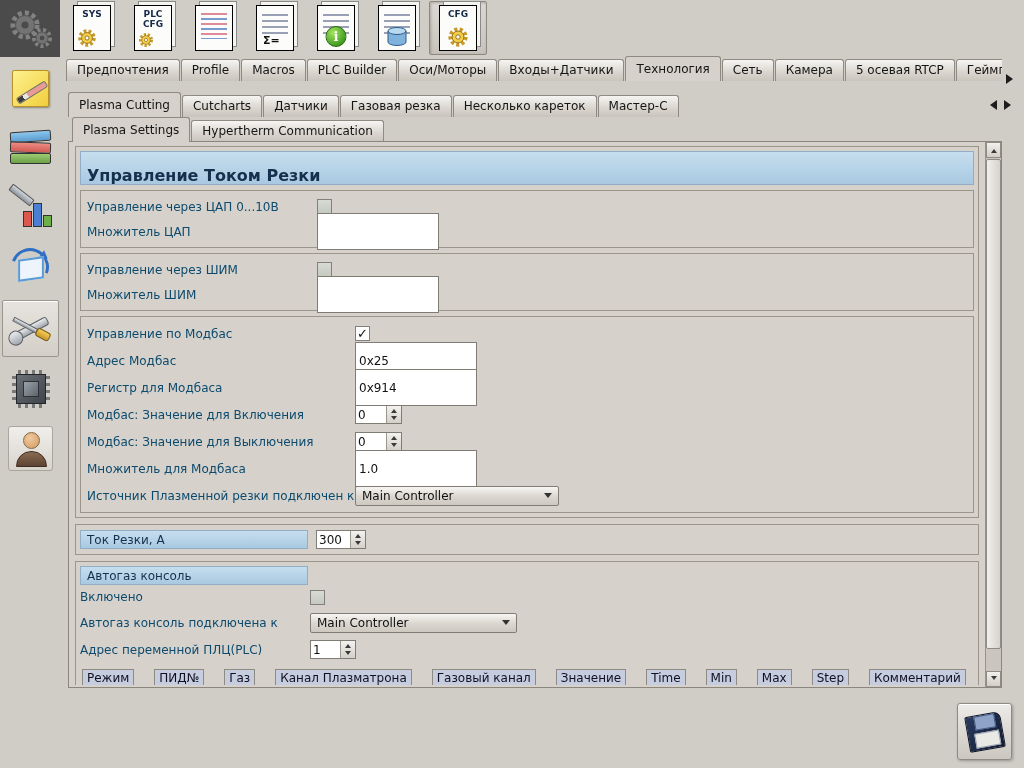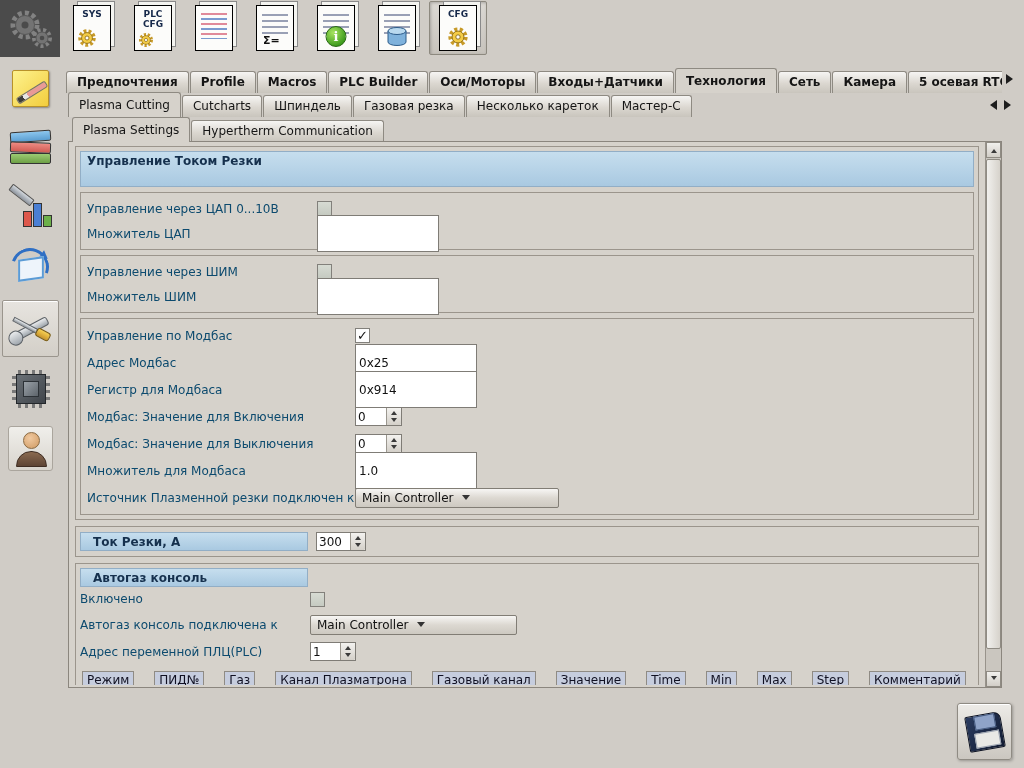--- a/index.html
+++ b/index.html
@@ -71,43 +71,43 @@
   .tab.selected{height:25px;background:#d6d2cb;padding-top:5px;position:relative;z-index:3;}
   .tab-arrow{position:absolute;width:16px;height:19px;display:flex;align-items:center;justify-content:center;}
   .tri-right{width:0;height:0;border:5px solid transparent;border-left:7px solid #1d1d1d;}
   .tri-left{width:0;height:0;border:5px solid transparent;border-right:7px solid #1d1d1d;}
 
   
   .frame{position:absolute;left:68px;top:141px;width:934px;height:547px;border:1px solid #8b867e;background:#d6d2cb;}
   .content{position:absolute;left:2px;top:2px;right:18px;bottom:2px;overflow:hidden;}
   .panel{border:1px solid #9b958c;background:#d6d2cb;margin:2px 4px 0 4px;padding:4px;}
   .panel.mt{margin-top:6px;}
-  .blue-head{height:36px;background:linear-gradient(#c6deee,#a9c9e1);border:1px solid #92aec6;color:#15304d;font-weight:bold;font-size:12px;line-height:16px;padding:1px 6px;}
-  .blue-label{width:228px;flex:0 0 228px;background:linear-gradient(#c6deee,#a9c9e1);border:1px solid #92aec6;color:#15304d;font-weight:bold;font-size:12px;line-height:16px;padding:1px 12px;height:19px;}
+  .blue-head{height:29px;background:linear-gradient(#c6deee,#a9c9e1);border:1px solid #92aec6;color:#15304d;font-weight:bold;font-size:16px;line-height:16px;padding:16px 6px;}
+  .blue-label{width:228px;flex:0 0 228px;background:linear-gradient(#c6deee,#a9c9e1);border:1px solid #92aec6;color:#15304d;font-weight:normal;font-size:12px;line-height:16px;padding:1px 6px;height:19px;}
   .group{border:1px solid #9b958c;margin-top:5px;padding:3px 6px;background:#d6d2cb;}
   .row{display:flex;align-items:center;height:25px;}
   .row.h27{height:27px;}
   .row.h24{height:24px;}
   .lbl{color:#0c4a6e;white-space:nowrap;overflow:hidden;flex:0 0 auto;}
   .w230{width:230px;}
   .w268{width:268px;}
 
   .checkbox{width:15px;height:15px;border:1px solid #82807b;background:linear-gradient(#d7dbd3,#c5cac1);display:inline-flex;align-items:center;justify-content:center;flex:0 0 auto;}
   .checkbox.checked{background:#fdfdfd;}
   .checkbox.checked::after{content:"✓";font-size:13px;font-weight:bold;color:#101010;line-height:1;}
 
   .txt{height:37px;border:1px solid #7f7c76;background:#fff;font:12px "DejaVu Sans",sans-serif;padding:0 3px;color:#111;}
   .spin{display:inline-flex;height:19px;border:1px solid #7f7c76;background:#fff;align-items:stretch;}
   .spin input{border:none;outline:none;font:12px "DejaVu Sans",sans-serif;padding:0 2px;width:30px;color:#111;background:#fff;}
   .spin .btns{width:15px;display:flex;flex-direction:column;border-left:1px solid #9b978f;background:linear-gradient(#f3f2ef,#d4d0c9);border-radius:0 1px 1px 0;}
   .spin .btns div{flex:1;display:flex;align-items:center;justify-content:center;}
   .tri-u{width:0;height:0;border:3px solid transparent;border-bottom:4px solid #3a3a3a;margin-bottom:1px;}
   .tri-d{width:0;height:0;border:3px solid transparent;border-top:4px solid #3a3a3a;margin-top:1px;}
 
-  .combo{display:inline-flex;align-items:center;height:20px;border:1px solid #817d75;border-radius:2px;background:linear-gradient(#f7f6f4,#dcd8d1 50%,#cdc9c1);padding:0 6px;}
+  .combo{display:inline-flex;align-items:center;justify-content:space-between;height:20px;border:1px solid #817d75;border-radius:2px;background:linear-gradient(#f7f6f4,#dcd8d1 50%,#cdc9c1);padding:0 6px;}
   .combo .ctext{font-size:12px;color:#111;white-space:nowrap;overflow:hidden;}
   .combo .carrow{width:0;height:0;border:4px solid transparent;border-top:5px solid #333;margin-left:8px;transform:translateY(2px);flex:0 0 auto;}
 
   .gas-table{display:flex;gap:20px;margin:6px 0 0 2px;}
   .gth{background:#c6cdde;border:1px solid #8f8b84;padding:1px 4px;font-size:12px;color:#101022;white-space:nowrap;}
 
   .partial-row{position:relative;height:34px;margin-top:3px;}
   .mode-circle{position:absolute;left:8px;top:3px;width:25px;height:25px;border-radius:50%;background:radial-gradient(circle at 35% 30%,#7db8f0,#1d64c0);border:1px solid #0f4c96;}
   .partial-text{position:absolute;left:242px;top:5px;font-size:13px;color:#111;}
 
@@ -240,42 +240,42 @@
       </div>
   </div>
   <div class="side-item" style="top:363px">
     <div class="ic-user">
         <div class="head"></div>
         <div class="torso"></div>
       </div>
   </div>
 </div>
 
-<div class="tabrow" style="left:66px;top:68px;width:936px;font-weight:bold;">
+<div class="tabrow" style="left:66px;top:56px;width:936px;">
   <div class="tab">Предпочтения</div>
   <div class="tab">Profile</div>
   <div class="tab">Macros</div>
   <div class="tab">PLC Builder</div>
   <div class="tab">Оси/Моторы</div>
   <div class="tab">Входы+Датчики</div>
   <div class="tab selected">Технология</div>
   <div class="tab">Сеть</div>
   <div class="tab">Камера</div>
   <div class="tab">5 осевая RTCP</div>
   <div class="tab">Геймпад</div>
 
 </div>
 <div class="tab-arrow" style="left:1004px;top:69px;">
     <span class="tri-right"></span>
   </div>
 
 <div class="tabrow" style="left:68px;top:92px;width:1016px;">
   <div class="tab selected">Plasma Cutting</div>
   <div class="tab">Cutcharts</div>
-  <div class="tab">Шпиндель</div>
+  <div class="tab">Датчики</div>
   <div class="tab">Газовая резка</div>
   <div class="tab">Несколько кареток</div>
   <div class="tab">Мастер-С</div>
 </div>
 <div class="tab-arrow" style="left:983px;top:95px;">
     <span class="tri-left"></span>
   </div>
 <div class="tab-arrow" style="left:1002px;top:95px;">
     <span class="tri-right"></span>
   </div>

